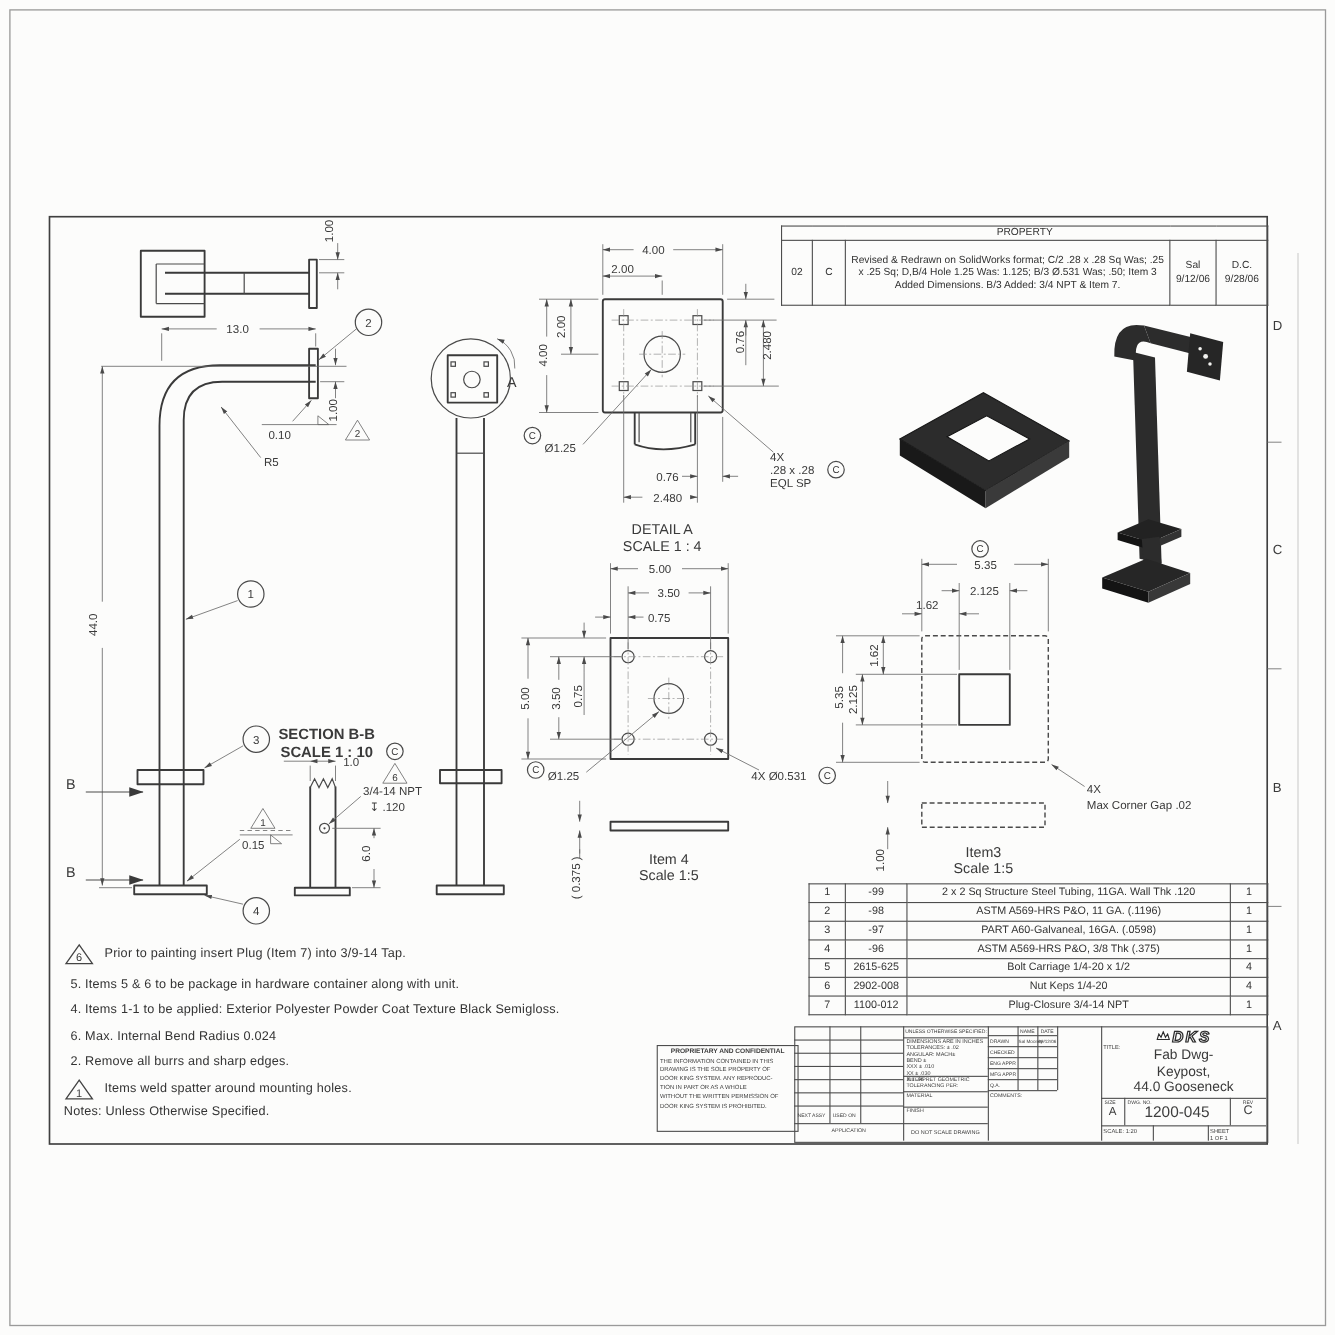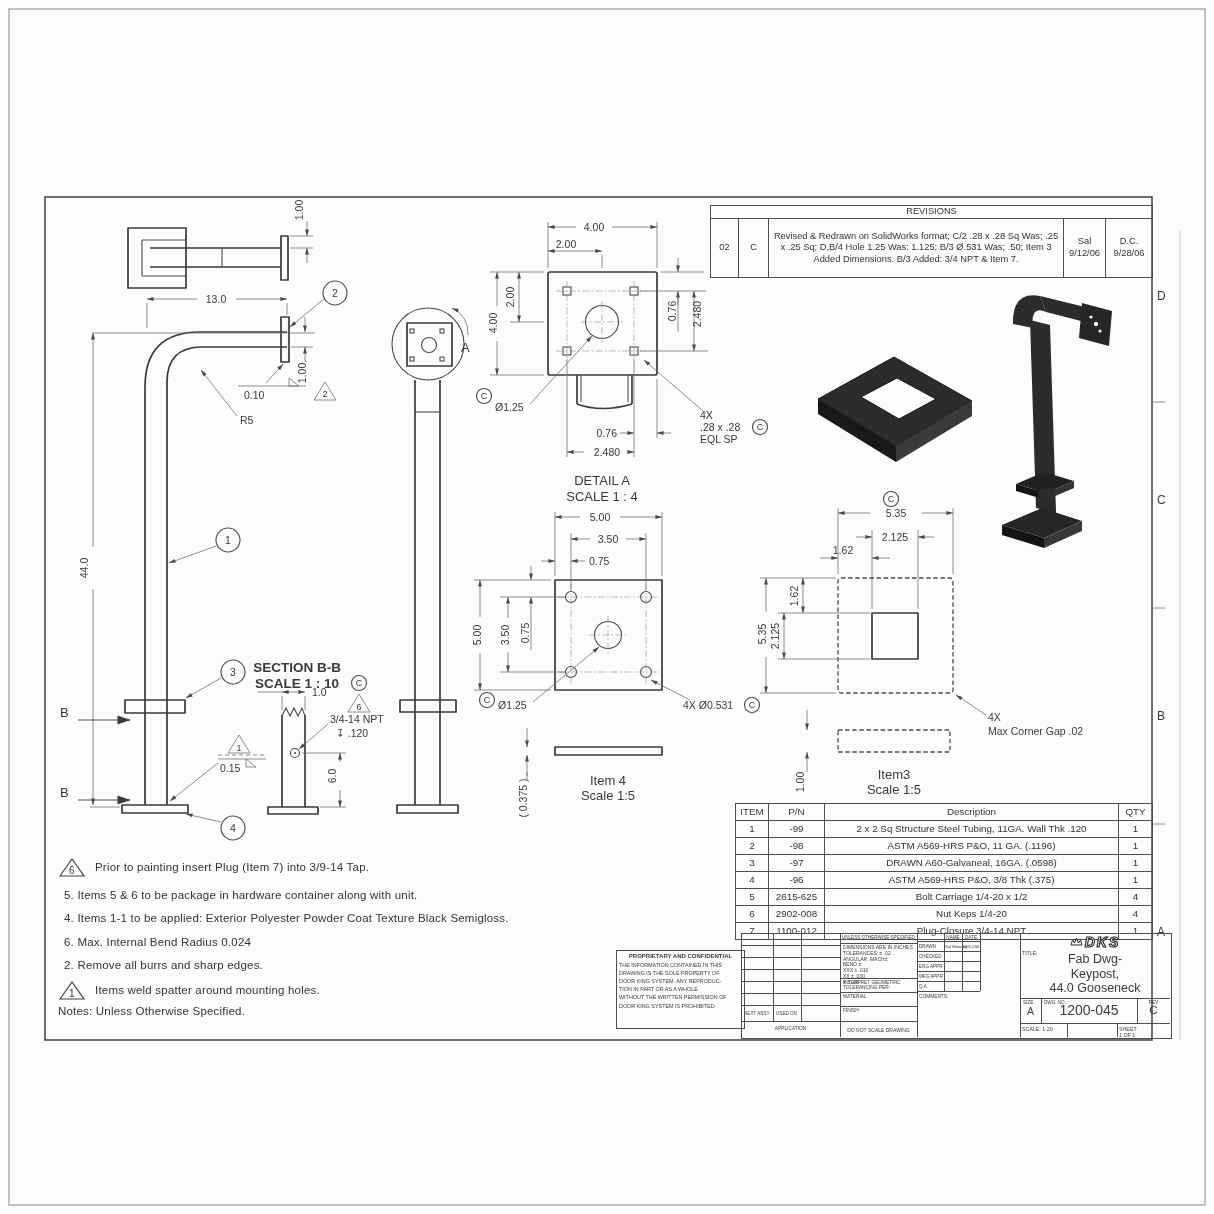--- a/index.html
+++ b/index.html
@@ -18,21 +18,21 @@
   .s-dash{stroke:#4a4a4a;stroke-width:1.3;fill:none;stroke-dasharray:4.5 2.6;}
   .abs{position:absolute;}
   .hl{position:absolute;border-top:1px solid #4d4d4d;height:0;}
   .vl{position:absolute;border-left:1px solid #4d4d4d;width:0;}
   table{border-collapse:collapse;background:transparent;}
   .rev-table{position:absolute;left:710px;top:205px;width:442px;font-size:9.3px;color:#333;text-align:center;table-layout:fixed;}
   .rev-table td{border:1px solid #4d4d4d;padding:0 2px;line-height:1.25;}
   .parts-table{position:absolute;left:735px;top:803px;width:417px;font-size:9.8px;color:#333;text-align:center;table-layout:fixed;}
   .parts-table td{border:1px solid #4d4d4d;padding:0 2px;height:16px;line-height:1;}
   .pre{white-space:pre-line;}
-  #titleblock{position:absolute;left:616px;top:933px;width:453px;height:105px;color:#3d3d3d;}
+  #titleblock{position:absolute;left:597px;top:933px;width:453px;height:105px;color:#3d3d3d;}
   .note{position:absolute;font-size:11.5px;color:#333;letter-spacing:.2px;display:flex;align-items:center;gap:9px;}
   .flagtri{flex:0 0 auto;}
 </style>
 </head>
 <body>
 
 <div id="page">
 
 <svg width="1214" height="1214" viewBox="0 0 1214 1214" class="abs" style="left:0;top:0">
 <defs>
@@ -362,21 +362,21 @@
 <table class="rev-table">
   <colgroup>
         <col style="width:28px">
         <col style="width:30px">
         <col style="width:295px">
         <col style="width:42px">
         <col style="width:47px">
       </colgroup>
   <tbody>
         <tr style="height:13px">
-          <td colspan="5">REVISIONS</td>
+          <td colspan="5">PROPERTY</td>
         </tr>
   <tr style="height:59px">
     <td>02</td>
     <td>C</td>
     <td>Revised &amp; Redrawn on SolidWorks format; C/2 .28 x .28 Sq Was; .25 x .25 Sq; D,B/4 Hole 1.25 Was: 1.125; B/3 Ø.531 Was; .50; Item 3 Added Dimensions. B/3 Added: 3/4 NPT &amp; Item 7.</td>
     <td class="pre">Sal
 9/12/06</td>
     <td class="pre">D.C.
 9/28/06</td>
   </tr>
@@ -384,42 +384,36 @@
     </table>
 
 <table class="parts-table">
   <colgroup>
         <col style="width:33px">
         <col style="width:56px">
         <col style="width:294px">
         <col style="width:34px">
       </colgroup>
   <tbody>
-        <tr style="height:14px">
-    <td>ITEM</td>
-    <td>P/N</td>
-    <td>Description</td>
-    <td>QTY</td>
-  </tr>
   <tr>
           <td>1</td>
           <td>-99</td>
           <td>2 x 2 Sq Structure Steel Tubing, 11GA. Wall Thk .120</td>
           <td>1</td>
         </tr>
   <tr>
           <td>2</td>
           <td>-98</td>
           <td>ASTM A569-HRS P&amp;O, 11 GA. (.1196)</td>
           <td>1</td>
         </tr>
   <tr>
           <td>3</td>
           <td>-97</td>
-          <td>DRAWN A60-Galvaneal, 16GA. (.0598)</td>
+          <td>PART A60-Galvaneal, 16GA. (.0598)</td>
           <td>1</td>
         </tr>
   <tr>
           <td>4</td>
           <td>-96</td>
           <td>ASTM A569-HRS P&amp;O, 3/8 Thk (.375)</td>
           <td>1</td>
         </tr>
   <tr>
           <td>5</td>

